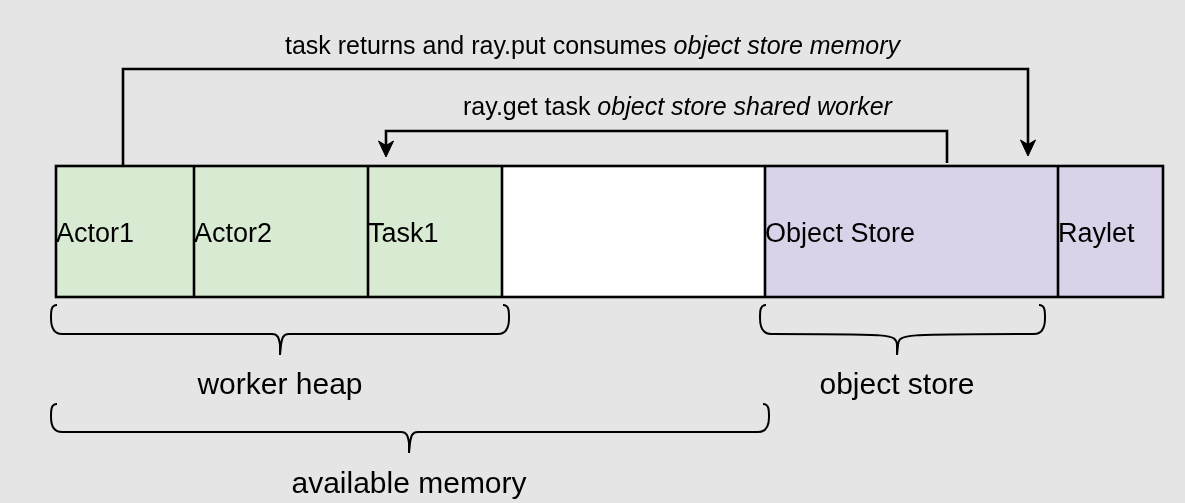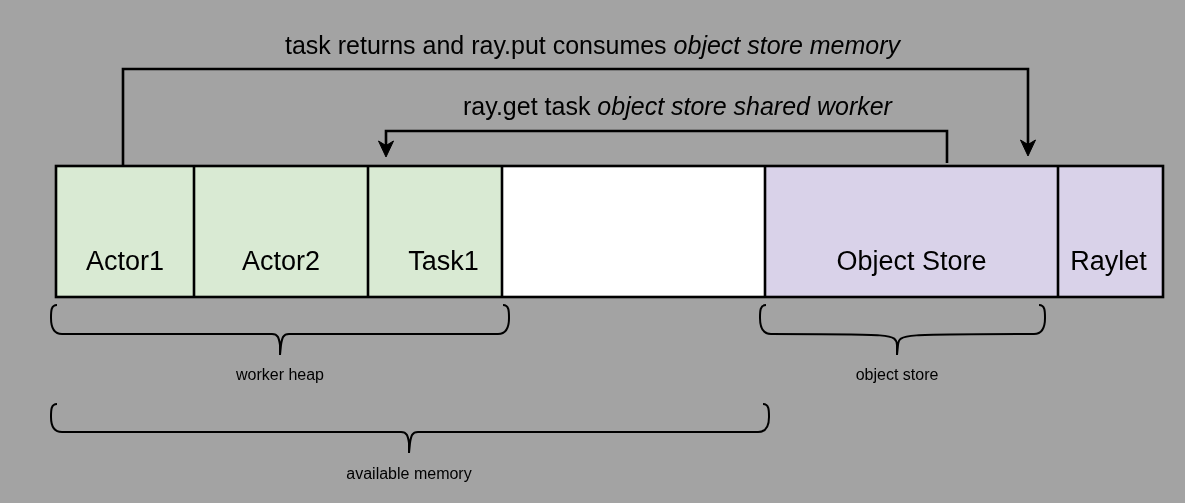--- a/index.html
+++ b/index.html
@@ -5,21 +5,21 @@
 <style>
   html, body {
     margin: 0;
     padding: 0;
     background: #ffffff;
   }
   #canvas {
     position: relative;
     width: 1185px;
     height: 503px;
-    background: #a3a3a3;
+    background: #e5e5e5;
     overflow: hidden;
     font-family: "Liberation Sans", sans-serif;
     color: #000000;
   }
   #diagram-svg {
     position: absolute;
     left: 0;
     top: 0;
     width: 1185px;
     height: 503px;
@@ -33,25 +33,23 @@
   }
   .caption {
     font-size: 25px;
     text-align: center;
   }
   .caption .em {
     font-style: italic;
   }
   .cell-label {
     font-size: 27px;
-    text-align: center;
-    margin-top: 28px;
   }
   .brace-label {
-    font-size: 16px;
+    font-size: 30px;
     text-align: center;
   }
 </style>
 </head>
 <body>
 
 <div id="canvas">
 
   <svg id="diagram-svg" viewBox="0 0 1185 503">
     <defs>

